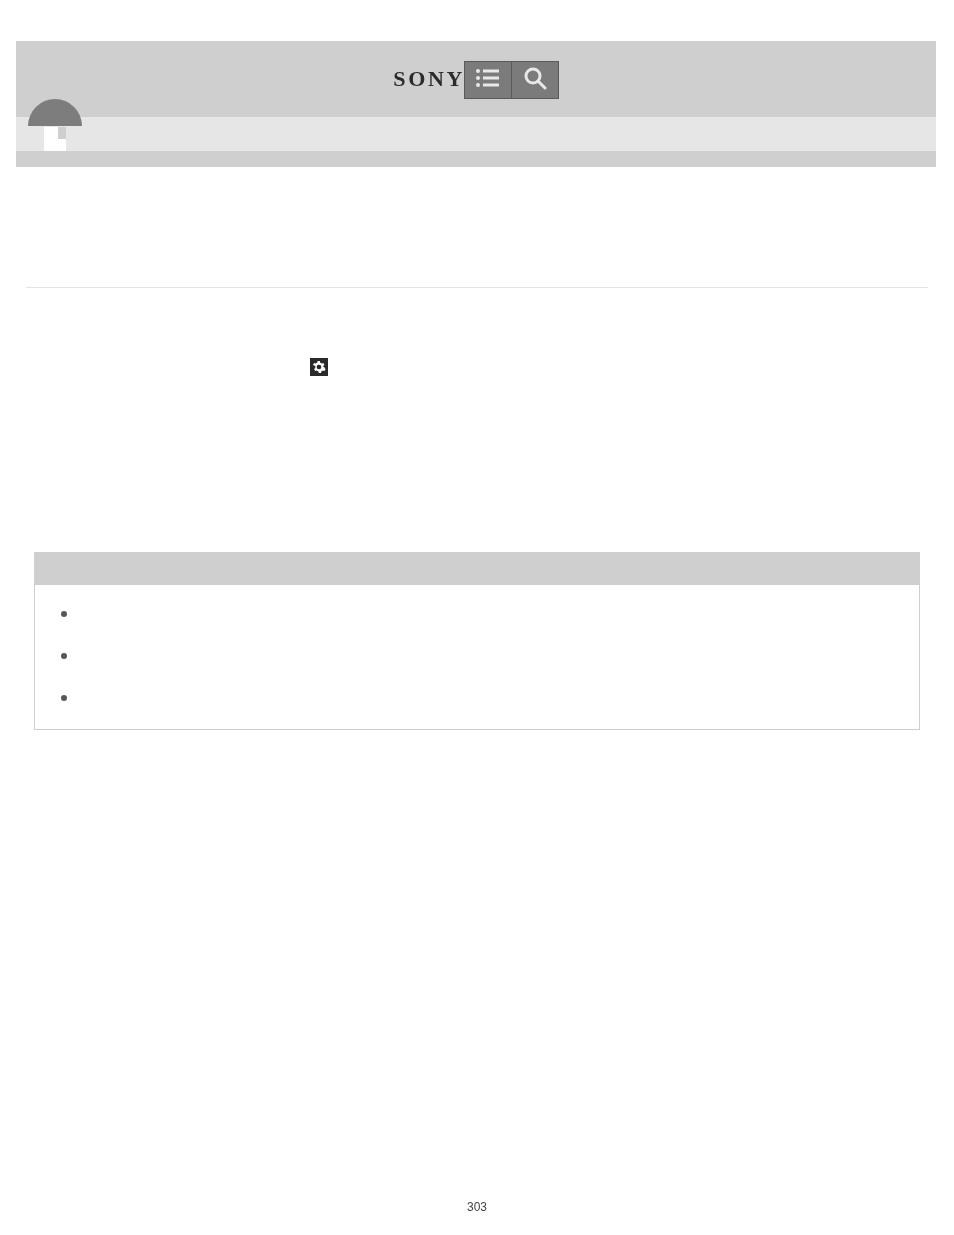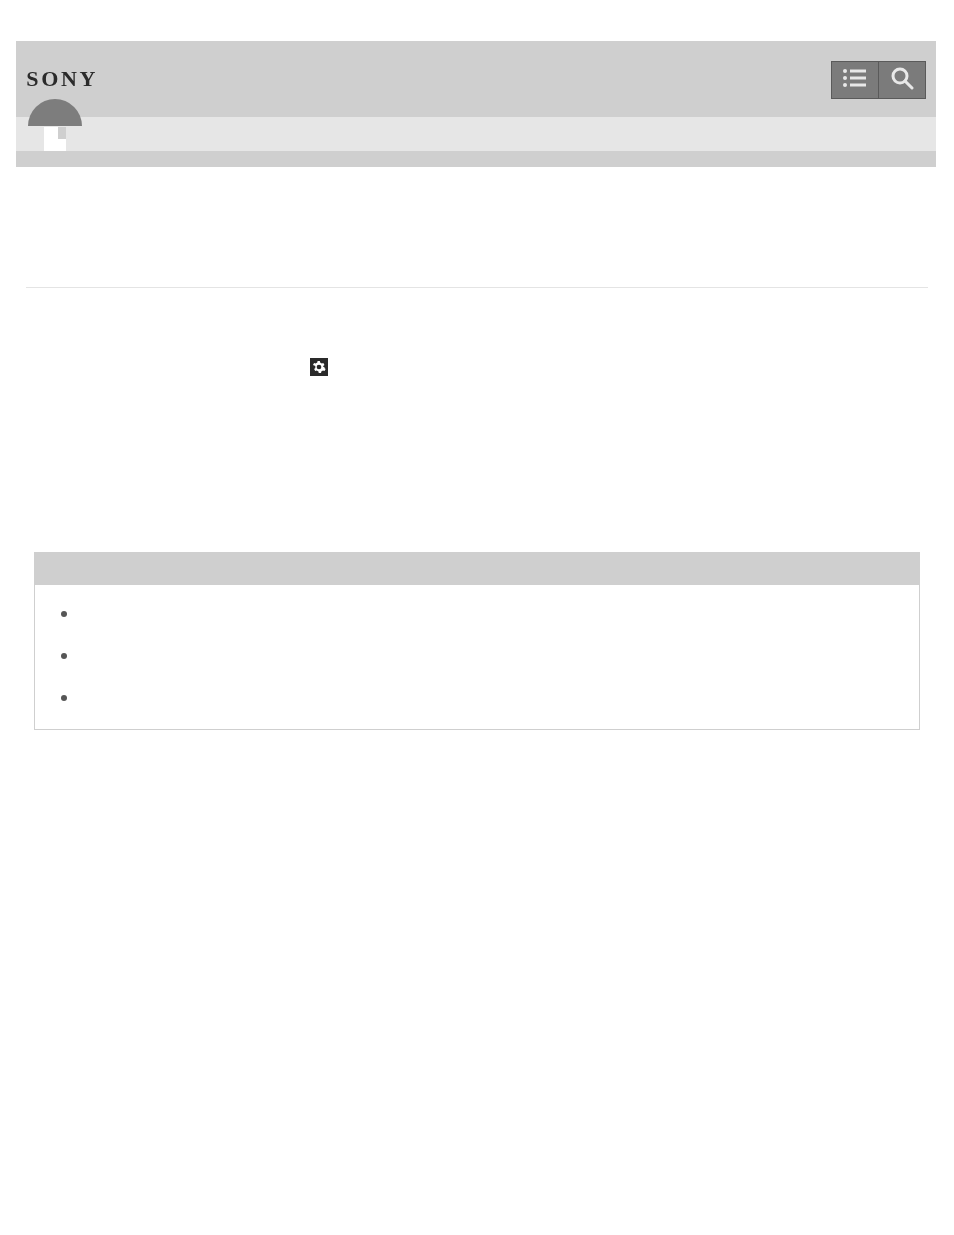--- a/index.html
+++ b/index.html
@@ -1,19 +1,19 @@
 <!DOCTYPE html>
 <html><head>
 <meta charset="utf-8">
 <style>
   * { margin: 0; padding: 0; box-sizing: border-box; }
   html, body { width: 954px; background: #fff; font-family: Arial, Helvetica, sans-serif; color: #222; }
   .page-pad { padding: 0 0 40px 0; }
   .outer-bar { margin: 41px 18px 0 16px; background: #cfcfcf; }
-  .top-row { display: flex; align-items: center; justify-content: space-between; height: 76px; padding: 0 10px 0 12px; }
+  .top-row { display: flex; align-items: center; justify-content: center; height: 76px; padding: 0 10px 0 12px; }
   .brand { font-family: "Times New Roman", serif; font-weight: 900; letter-spacing: 2.5px; font-size: 21px; color: #2b2b2b; transform: scaleX(1.05); }
   .icon-group { display: flex; gap: 0; margin-top: 2px; }
   .icon-btn { width: 48px; height: 38px; border: 1px solid #5a5a5a; background: #7b7b7b; display: flex; align-items: center; justify-content: center; }
   .icon-btn:first-child { margin-right: -1px; }
   .sub-row { background: #e6e6e6; height: 34px; display: flex; align-items: flex-end; padding-left: 12px; }
   .mark-wrap { display: inline-block; position: relative; width: 54px; height: 32px; }
   .mark-wrap .arc { position: absolute; left: 0; bottom: -2px; width: 54px; height: 54px; border-radius: 50%; background: #7d7d7d; clip-path: inset(0 0 50% 0); }
   .mark-wrap .box { position: absolute; left: 16px; bottom: 0; width: 22px; height: 24px; background: #fff; }
   .mark-wrap .fold { position: absolute; left: 30px; bottom: 12px; width: 8px; height: 12px; background: #cfcfcf; }
   .thin-bar { background: #cfcfcf; height: 16px; }
@@ -105,13 +105,14 @@
       <div class="note-body">
         <ul>
           <li><span></span></li>
           <li><span></span></li>
           <li><span></span></li>
         </ul>
       </div>
     </div>
   </div>
 
+  <div class="page-num">303</div>
 </div>
 
 </body></html>

